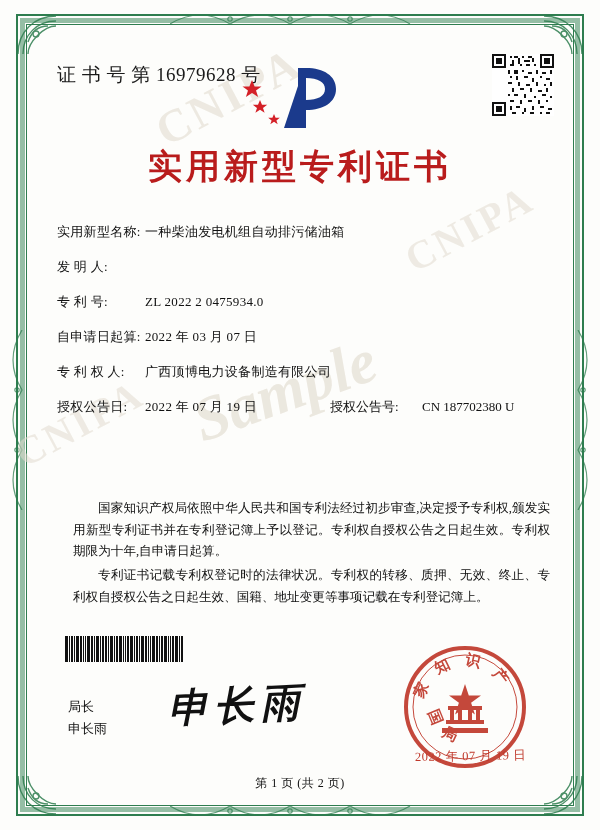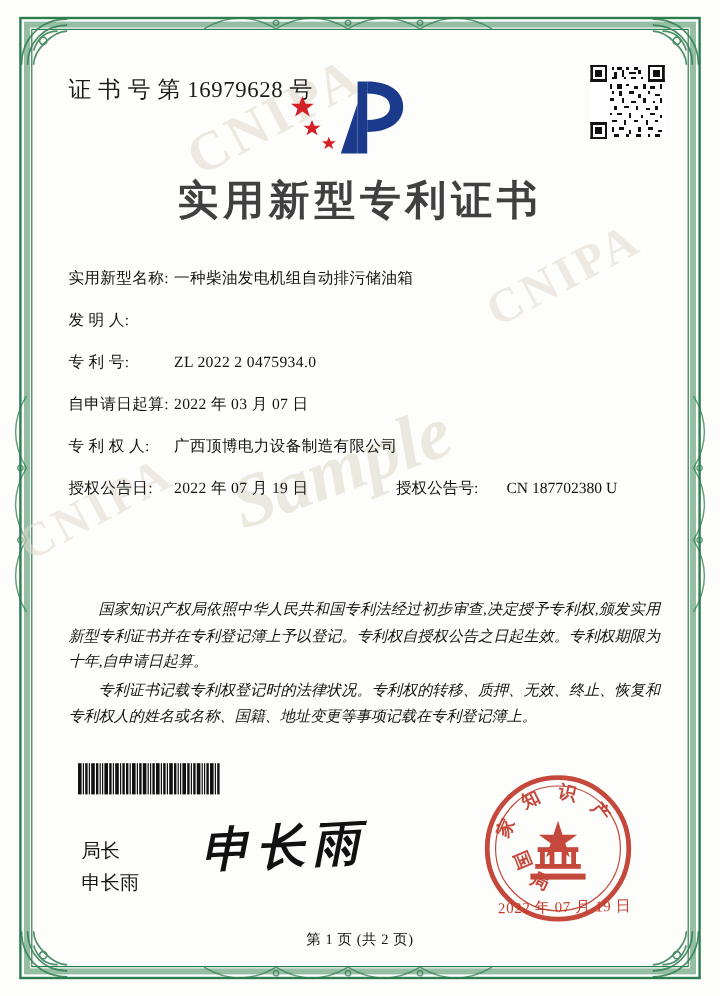--- a/index.html
+++ b/index.html
@@ -143,21 +143,21 @@
 
   .main-title {
     position: absolute;
     left: 0;
     right: 0;
     top: 144px;
     text-align: center;
     font-size: 34px;
     font-weight: bold;
     letter-spacing: 4px;
-    color: #404040;
+    color: #b91c1c;
     font-family: "Liberation Serif", "DejaVu Serif", serif;
   }
 
   
   .fields {
     position: absolute;
     left: 57px;
     top: 222px;
     right: 50px;
     font-size: 13px;
@@ -201,23 +201,22 @@
     position: absolute;
     left: 57px;
     right: 50px;
     top: 498px;
     font-size: 12.6px;
     line-height: 1.72;
     color: #111;
     text-align: justify;
   }
   .paras p {
-    margin: 0 0 2px 0;
+    margin: 0 0 2px 16px;
     text-indent: 25px;
-    font-style: italic;
   }
 
   
   .barcode {
     position: absolute;
     left: 65px;
     top: 636px;
     height: 26px;
     display: flex;
     align-items: flex-end;
@@ -227,21 +226,21 @@
     background: #111;
     height: 26px;
     margin-right: 1px;
   }
 
   
   .sig-label {
     position: absolute;
     left: 68px;
     top: 696px;
-    font-size: 16px;
+    font-size: 13px;
     color: #111;
     line-height: 1.7;
   }
   .sig-hand {
     position: absolute;
     left: 168px;
     top: 678px;
     font-size: 40px;
     color: #111;
     font-family: "Liberation Serif", serif;
@@ -503,21 +502,21 @@
     <div class="field-row two-col">
       <div class="field-label">授权公告日:</div>
       <div class="field-value">2022 年 07 月 19 日</div>
       <div class="sec-label">授权公告号:</div>
       <div class="sec-value">CN 187702380 U</div>
     </div>
   </div>
 
   <div class="paras">
     <p>国家知识产权局依照中华人民共和国专利法经过初步审查,决定授予专利权,颁发实用新型专利证书并在专利登记簿上予以登记。专利权自授权公告之日起生效。专利权期限为十年,自申请日起算。</p>
-    <p>专利证书记载专利权登记时的法律状况。专利权的转移、质押、无效、终止、恢复和专利权人的姓名或名称、国籍、地址变更等事项记载在专利登记簿上。</p>
+    <p>专利证书记载专利权登记时的法律状况。专利权的转移、质押、无效、终止、专利权自授权公告之日起生效、国籍、地址变更等事项记载在专利登记簿上。</p>
   </div>
 
   <div class="barcode">
     <span style="width:3px"></span>
       <span style="width:1px"></span>
       <span style="width:2px"></span>
     <span style="width:1px"></span>
       <span style="width:3px"></span>
       <span style="width:2px"></span>
     <span style="width:1px"></span>

